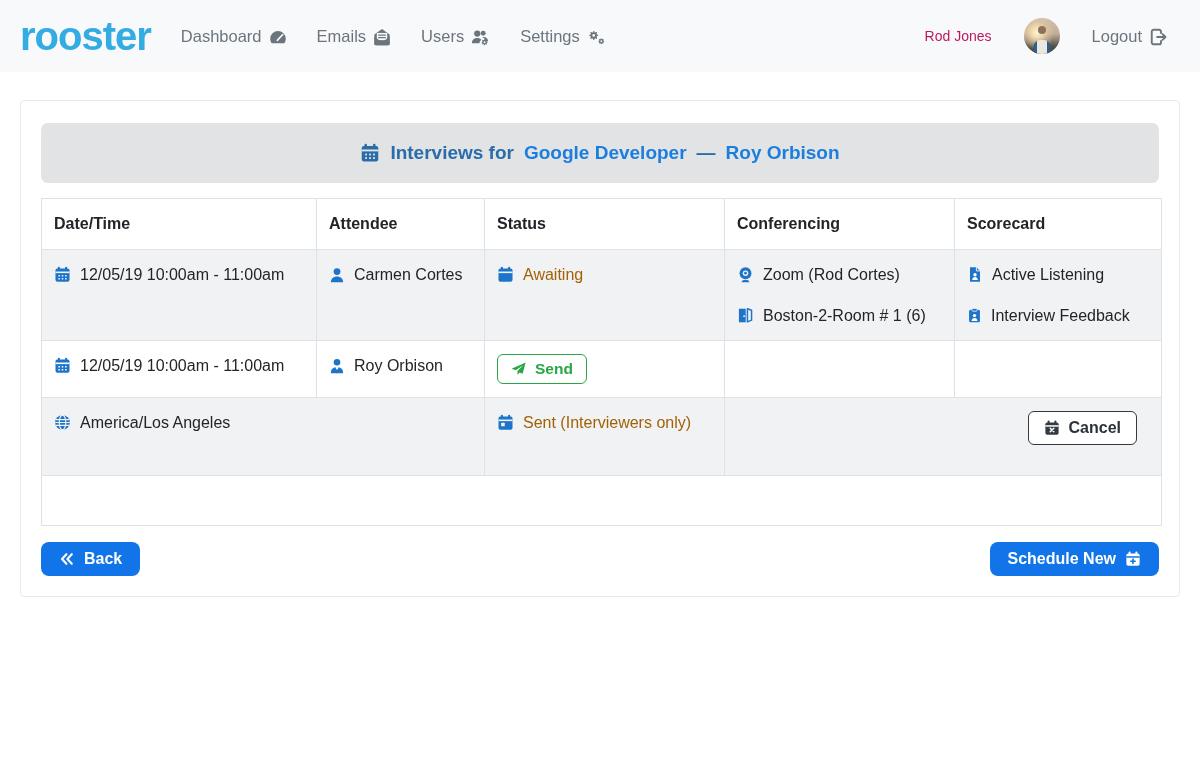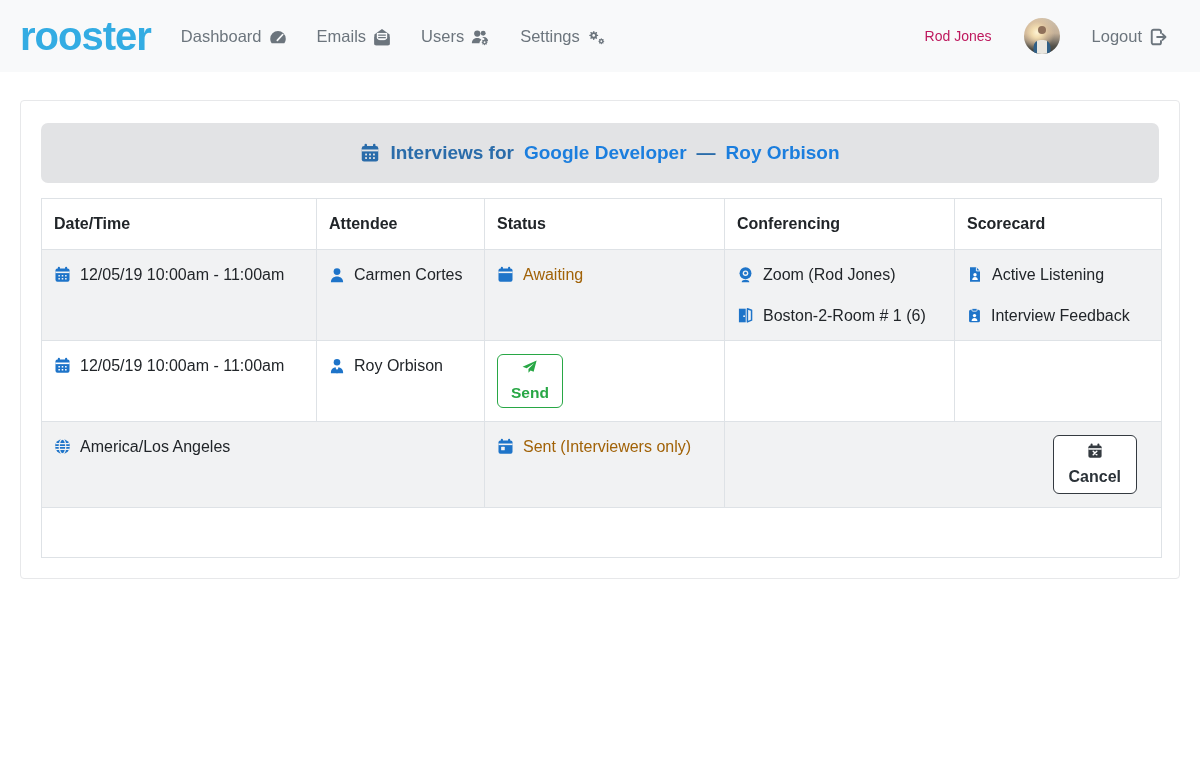--- a/index.html
+++ b/index.html
@@ -36,21 +36,21 @@
   th { font-weight:700; padding:16px 12px; }
   tr.stripe { background:#f1f2f3; }
   .cell-line { display:flex; align-items:center; gap:9px; line-height:23px; }
   .cell-line + .cell-line { margin-top:18px; }
   .link-blue { color:#a16207; cursor:pointer; text-decoration:none; }
   .icon { display:inline-flex; flex:none; }
   .empty-row td { height:50px; padding:0; }
 
   
   .btn { display:inline-flex; align-items:center; gap:9px; border-radius:6px; font-size:15.5px; font-weight:700;
-    cursor:pointer; background:#fff; font-family:inherit;flex-direction:column; }
+    cursor:pointer; background:#fff; font-family:inherit; }
   .btn-send { border:1px solid #28a745; color:#28a745; padding:5px 13px; }
   .btn-cancel { border:1px solid #343a40; color:#2b3238; padding:7px 15px; font-size:16px; }
   .btn-primary { background:#1174e8; border:none; color:#fff; border-radius:8px; padding:8px 18px; font-size:16px; }
   .cancel-cell { text-align:right; padding-right:24px; }
   .footer-actions { margin-top:16px; display:flex; justify-content:space-between; align-items:center; }
 </style>
 </head>
 <body>
 
 <div class="navbar">
@@ -230,21 +230,21 @@
         <td>
           <span class="cell-line">
             <span class="icon">
               <svg width="17" height="17" viewBox="0 0 16 16" fill="#1e74c9">
                 <circle cx="8" cy="6.8" r="5.6"></circle>
                 <circle cx="8" cy="6.8" r="2.6" fill="#f1f2f3"></circle>
                 <circle cx="8" cy="6.8" r="1.3"></circle>
                 <path d="M4.4 15.3c0-1.8 2-2.4 3.6-2.4s3.6.6 3.6 2.4z"></path>
               </svg>
             </span>
-            <span>Zoom (Rod Jones)</span>
+            <span>Zoom (Rod Cortes)</span>
           </span>
           <span class="cell-line">
             <span class="icon">
               <svg width="17" height="17" viewBox="0 0 16 16" fill="#1e74c9">
                 <rect x="1.8" y="1.6" width="6.4" height="12.8"></rect>
                 <circle cx="6.7" cy="8.6" r=".9" fill="#f1f2f3"></circle>
                 <path d="M9.8 1.6 L13.7 3 v9.4 l-3.9 1.6 z" fill="none" stroke="#1e74c9" stroke-width="1.4" stroke-linejoin="round"></path>
               </svg>
             </span>
             <span>Boston-2-Room # 1 (6)</span>
@@ -367,13 +367,35 @@
           </button>
         </td>
       </tr>
 
       <tr class="empty-row">
         <td colspan="5"></td>
       </tr>
     </tbody>
   </table>
 
+  <div class="footer-actions">
+    <button class="btn btn-primary">
+      <span class="icon">
+        <svg width="16" height="16" viewBox="0 0 16 16" fill="none" stroke="#fff" stroke-width="2.1" stroke-linecap="round" stroke-linejoin="round">
+          <path d="M7.4 3.2 L3 8 l4.4 4.8 M12.8 3.2 L8.4 8 l4.4 4.8"></path>
+        </svg>
+      </span>
+      <span>Back</span>
+    </button>
+    <button class="btn btn-primary">
+      <span>Schedule New</span>
+      <span class="icon">
+        <svg width="16" height="16" viewBox="0 0 16 16" fill="#fff">
+          <rect x="1.4" y="2.4" width="13.2" height="12.4" rx="1.8"></rect>
+          <rect x="1.4" y="5.2" width="13.2" height="1.5" fill="#1174e8"></rect>
+          <rect x="3.6" y="0.6" width="2" height="3.2" rx="1"></rect>
+          <rect x="10.4" y="0.6" width="2" height="3.2" rx="1"></rect>
+          <path d="M8 8 v4.4 M5.8 10.2 h4.4" stroke="#1174e8" stroke-width="1.6" stroke-linecap="round"></path>
+        </svg>
+      </span>
+    </button>
+  </div>
 </div>
 
 </body></html>

